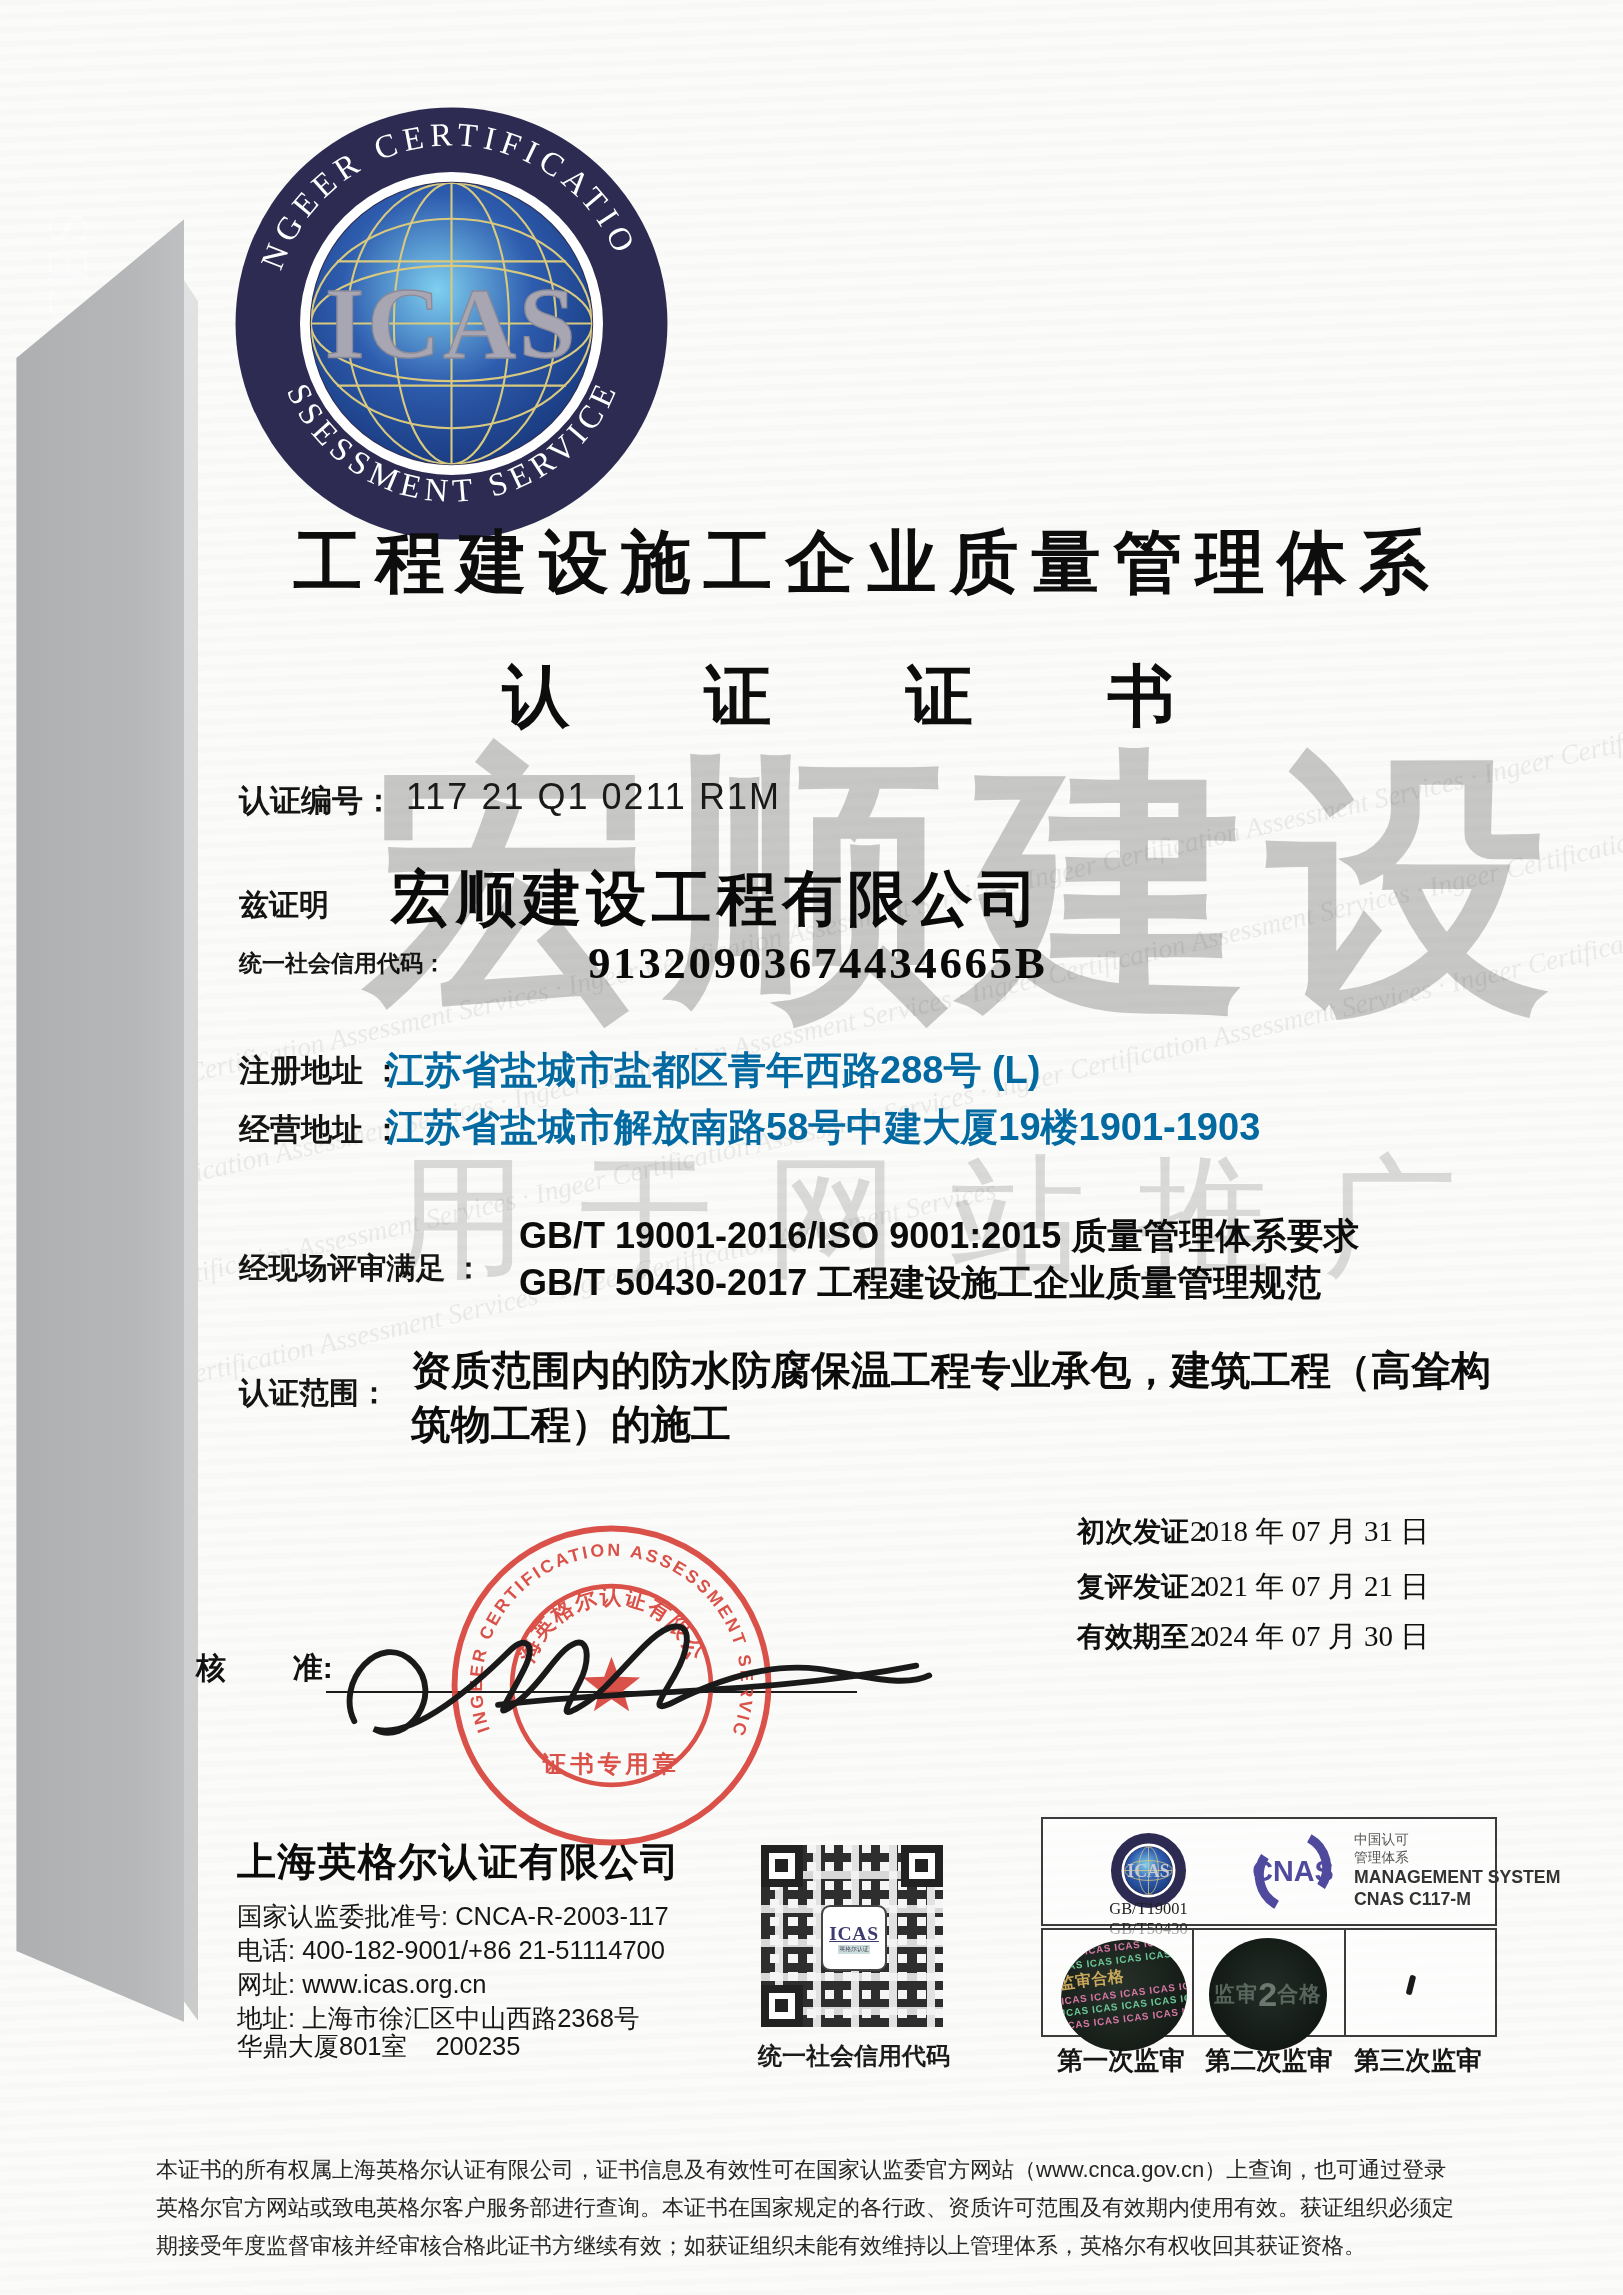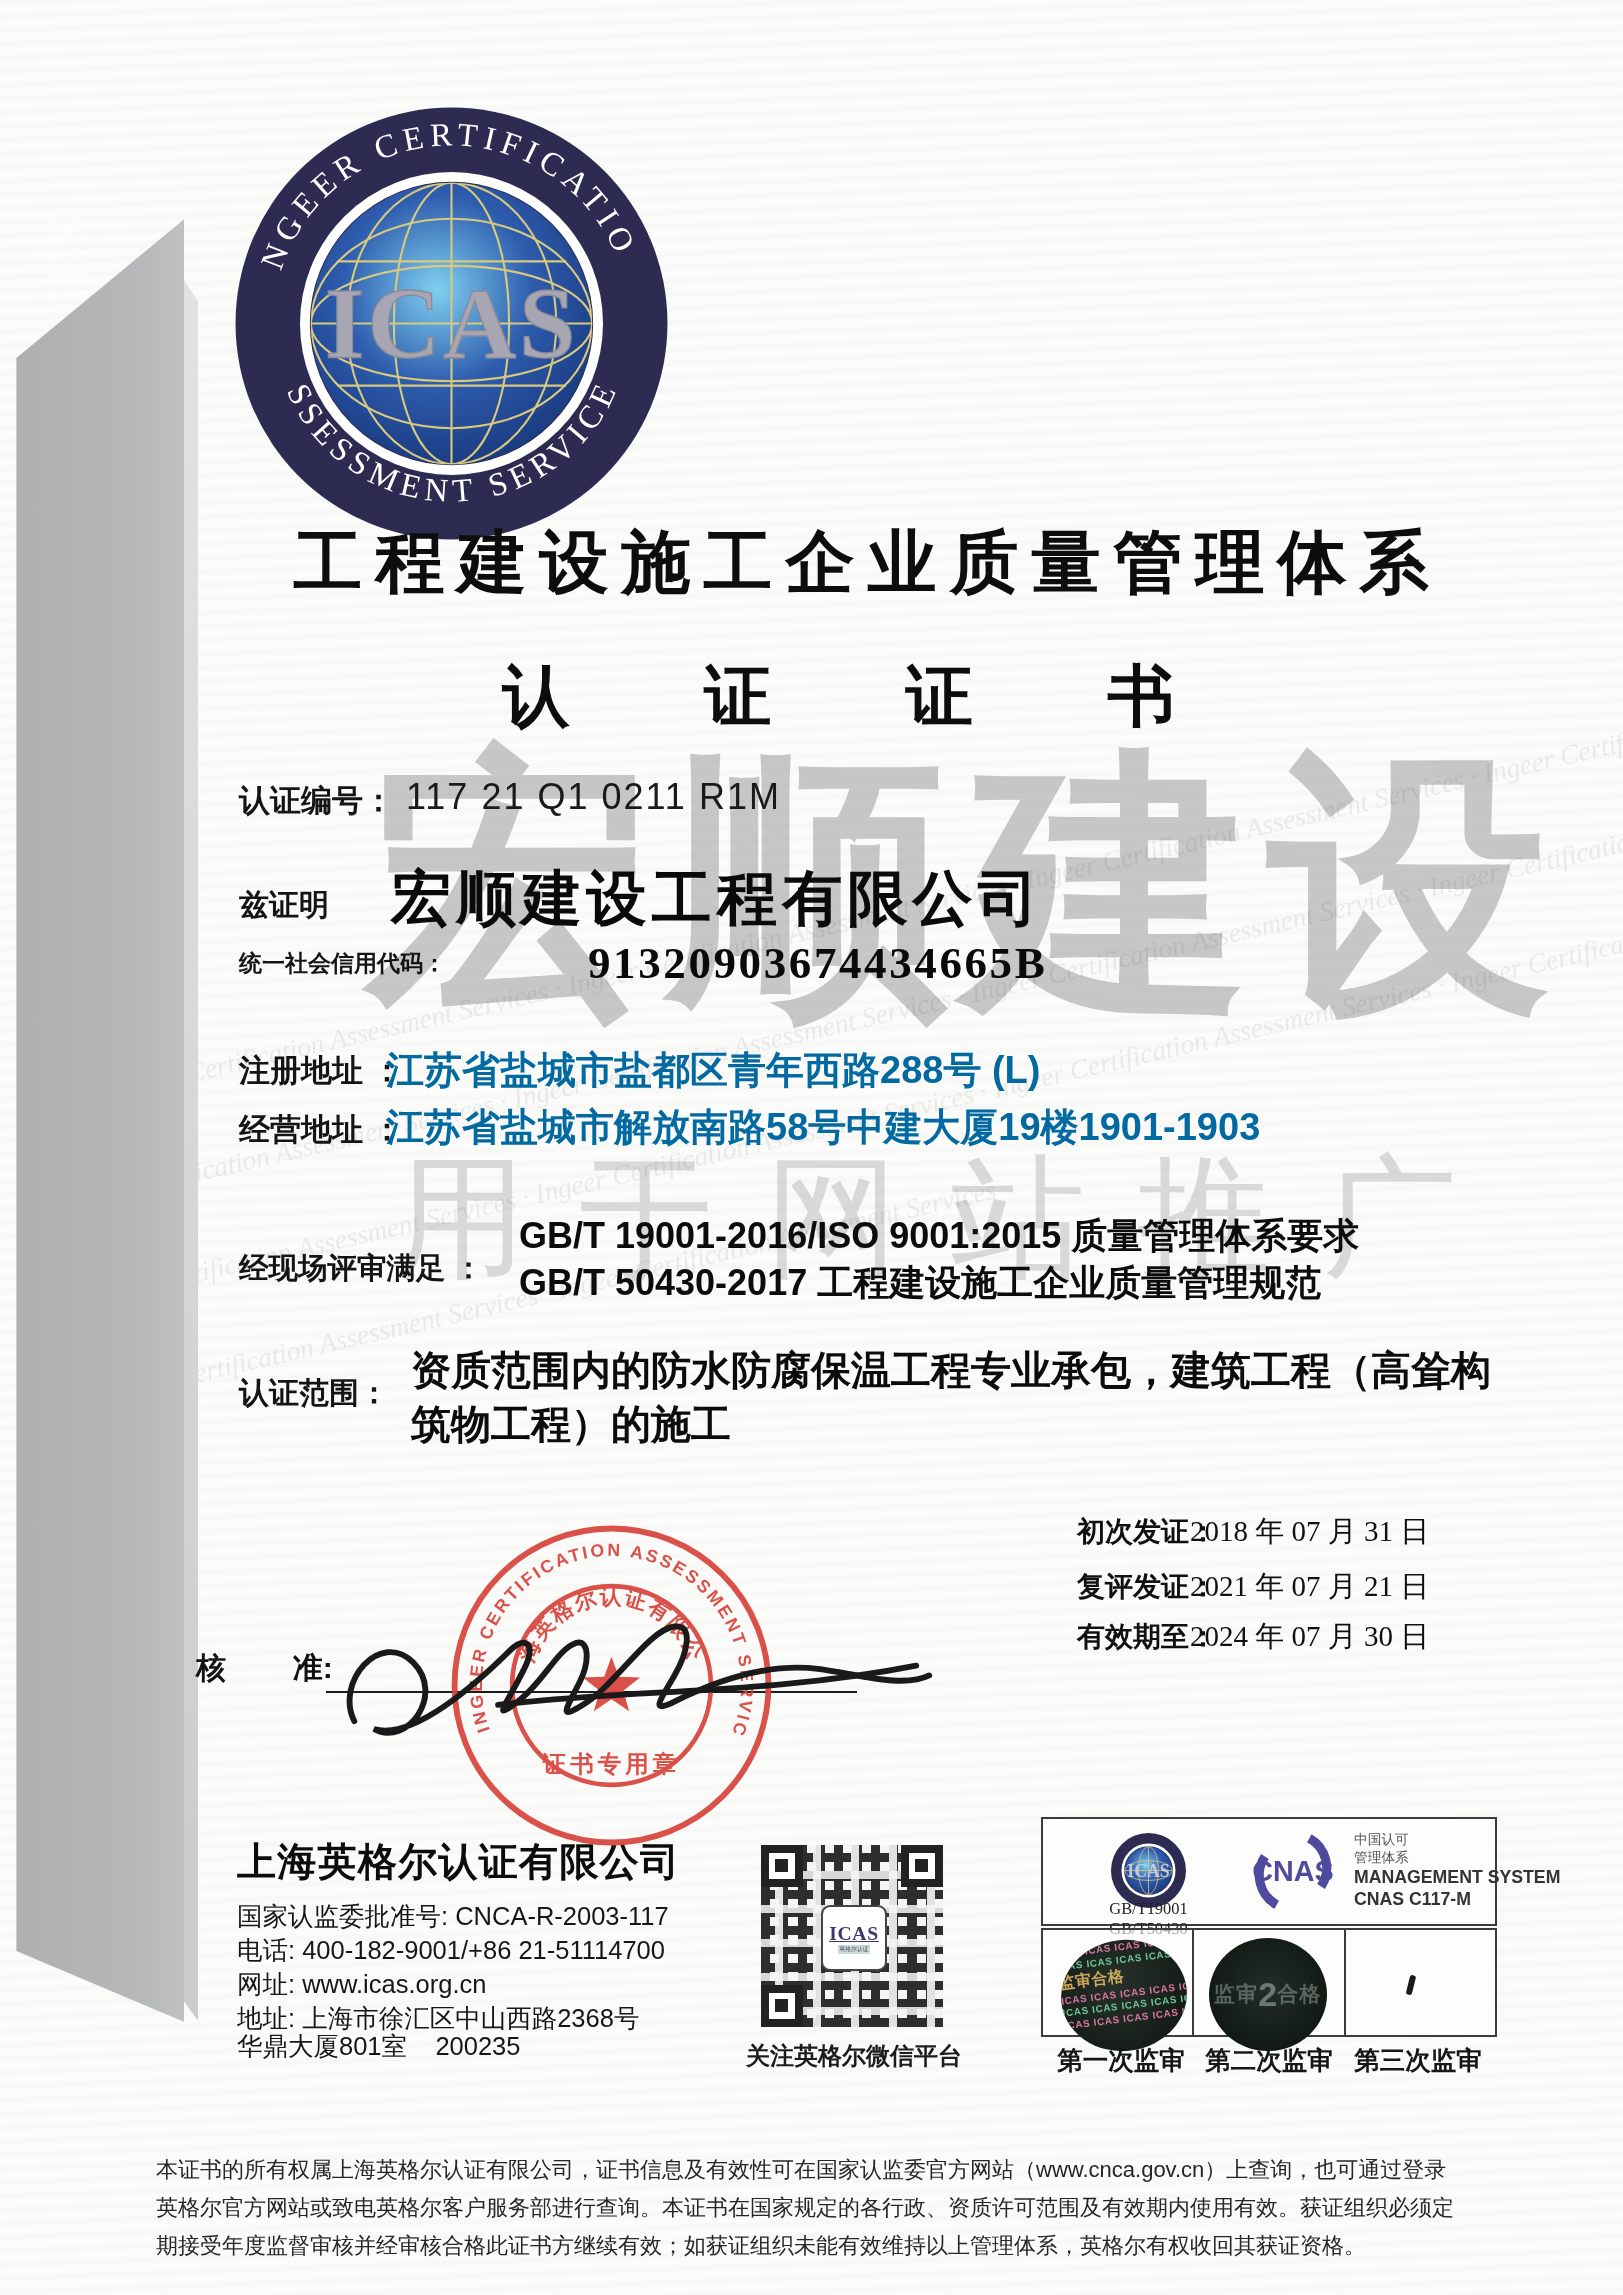--- a/index.html
+++ b/index.html
@@ -209,21 +209,21 @@
   <div class="abs qr">
     <div class="mask"></div>
     <div class="eye" style="left:0;top:0;"></div>
     <div class="eye" style="right:0;top:0;"></div>
     <div class="eye" style="left:0;bottom:0;"></div>
     <div class="core">
       <b>ICAS</b>
       <i>英格尔认证</i>
     </div>
   </div>
-  <div class="abs qr-cap">关注英格尔微信平台</div>
+  <div class="abs qr-cap">统一社会信用代码</div>
 
   <div class="abs box" style="left:1041px;top:1817px;width:456px;height:109px;"></div>
 
   <svg class="abs" style="left:1109px;top:1831px;z-index:2;" width="79" height="79" viewBox="0 0 120 120">
     <circle cx="60" cy="60" r="57" fill="#2d2b52"></circle>
     <circle cx="60" cy="60" r="39" fill="none" stroke="#ffffff" stroke-width="4"></circle>
     <circle cx="60" cy="60" r="36" fill="url(#globeG)"></circle>
     <g stroke="#d9c97e" stroke-width="1.2" fill="none">
       <ellipse cx="60" cy="60" rx="36" ry="15"></ellipse>
         <ellipse cx="60" cy="60" rx="15" ry="36"></ellipse>

